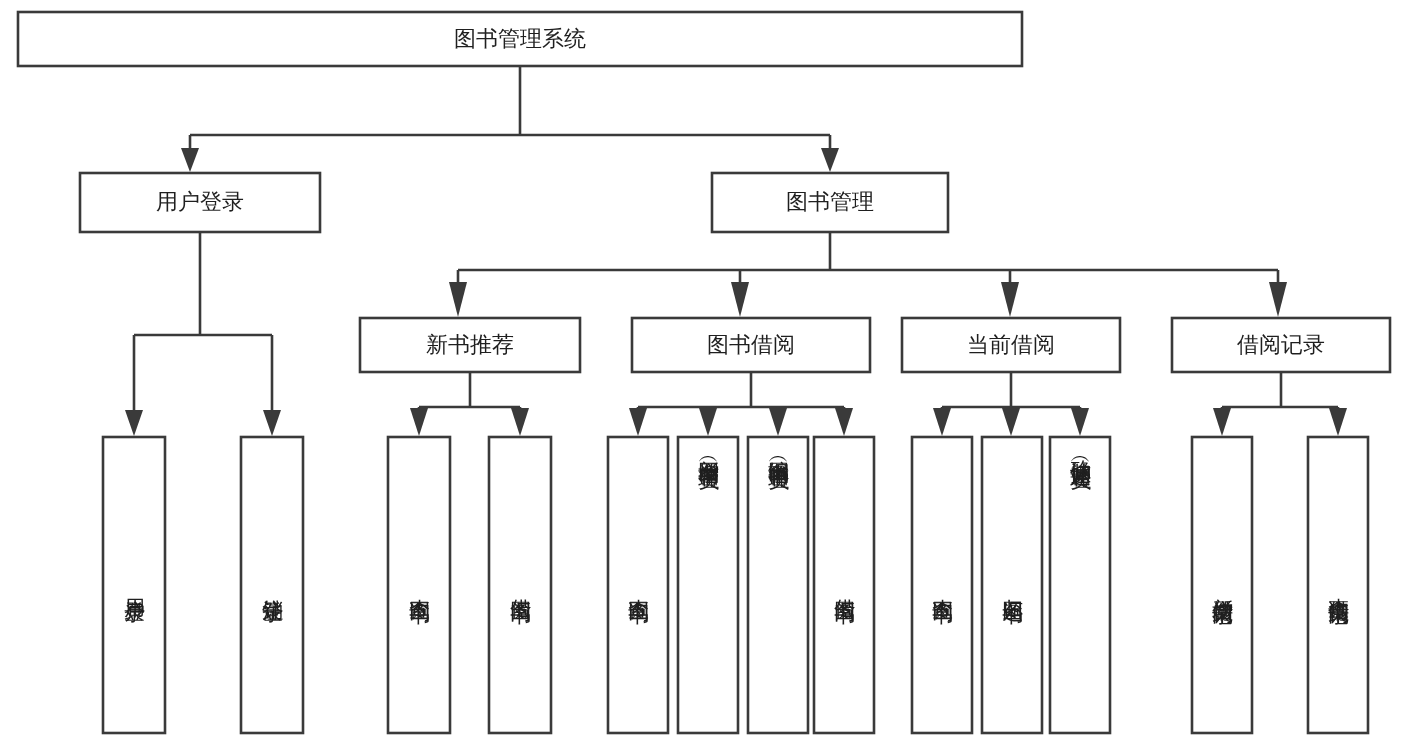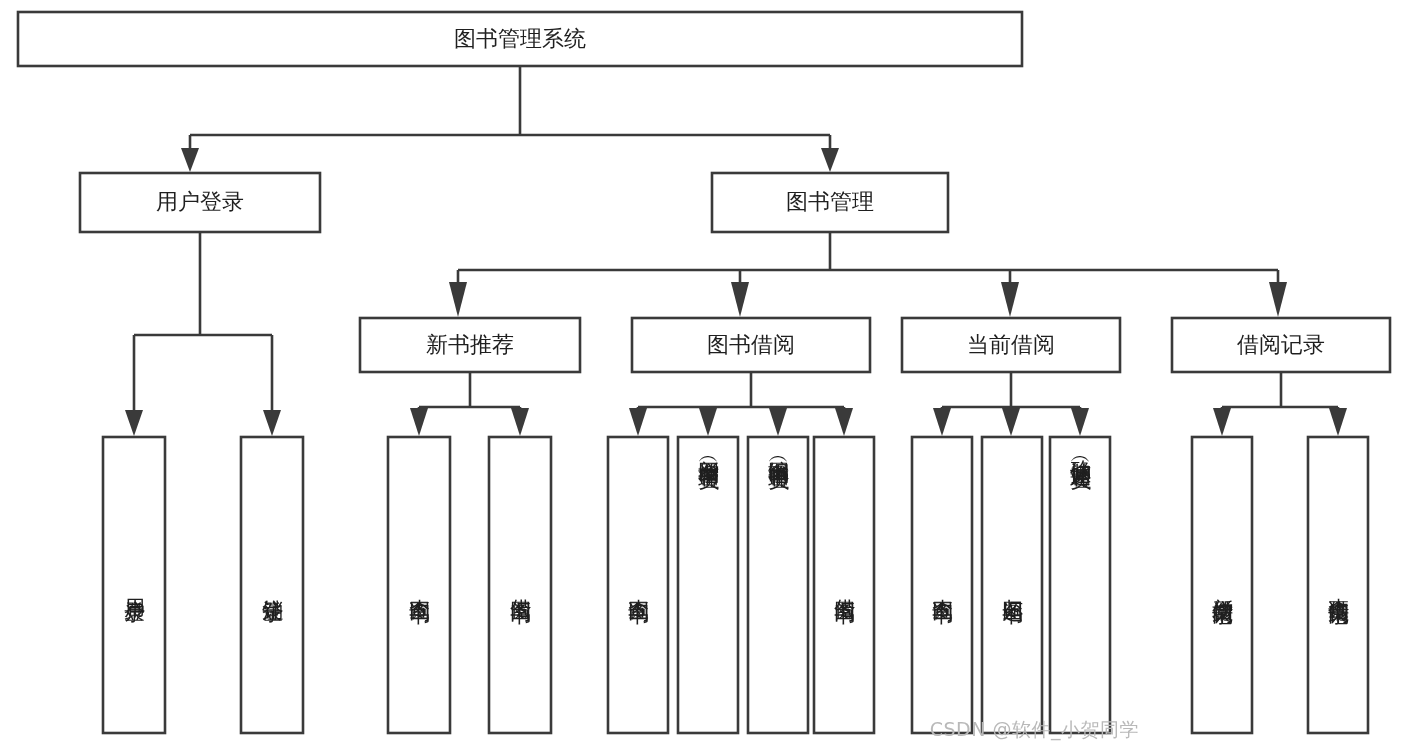--- a/index.html
+++ b/index.html
@@ -228,15 +228,14 @@
   <div class="vtext-wrap" style="left:1050px; top:437px; width:60px; height:296px; align-items:flex-start;">
     <span class="vtext" style="margin-top:6px;">确认归还（管理员）</span>
   </div>
   <div class="vtext-wrap" style="left:1192px; top:437px; width:60px; height:296px;">
     <span class="vtext">新增借阅记录</span>
   </div>
   <div class="vtext-wrap" style="left:1308px; top:437px; width:60px; height:296px;">
     <span class="vtext">查询借阅记录</span>
   </div>
 
-  <div class="watermark">CSDN @软件_小贺同学</div>
 
 </div>
 
 </body></html>

